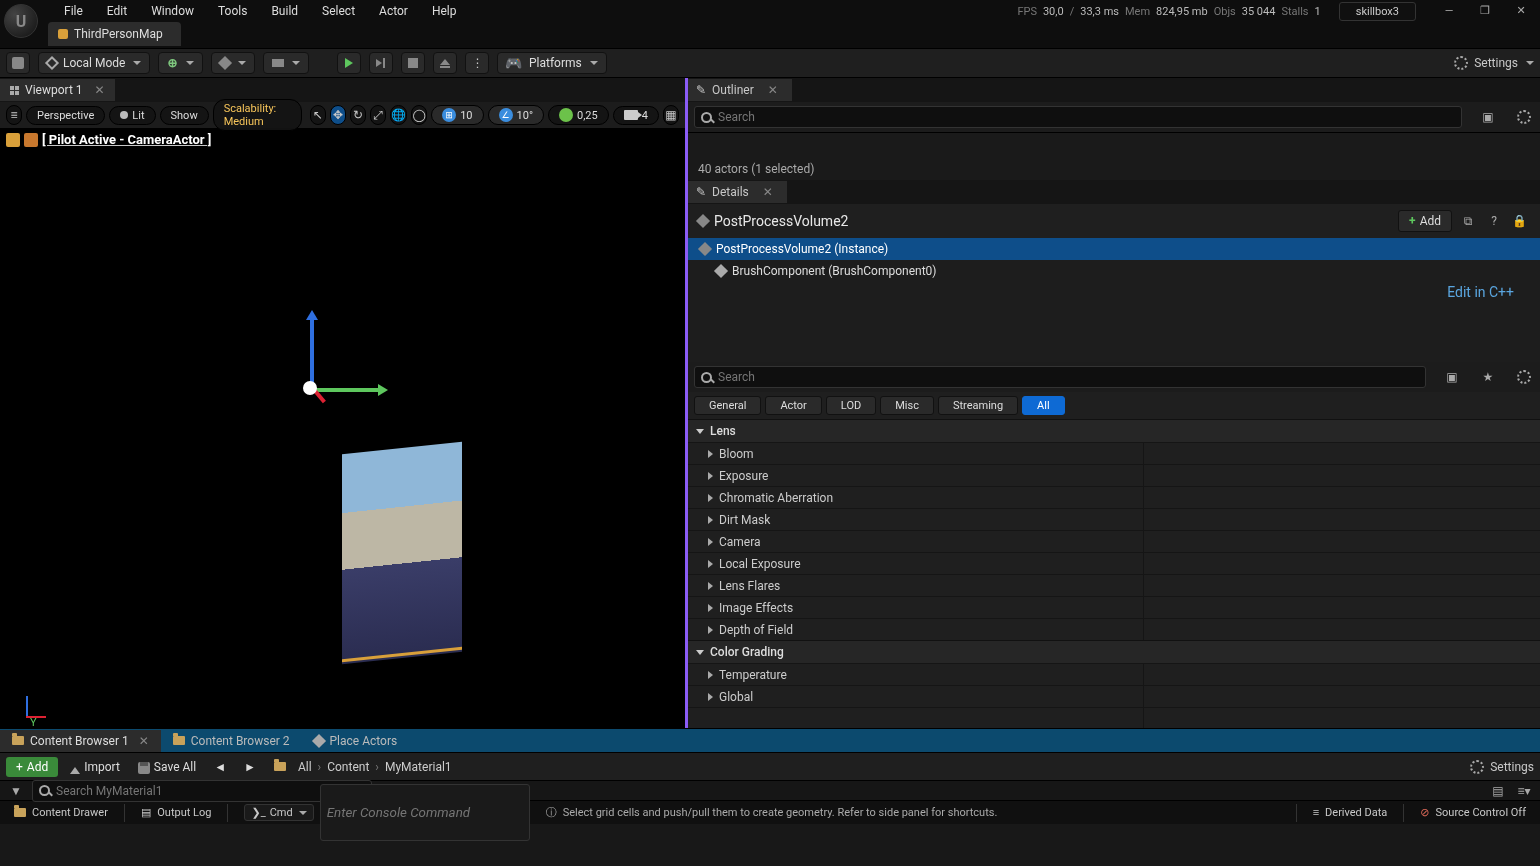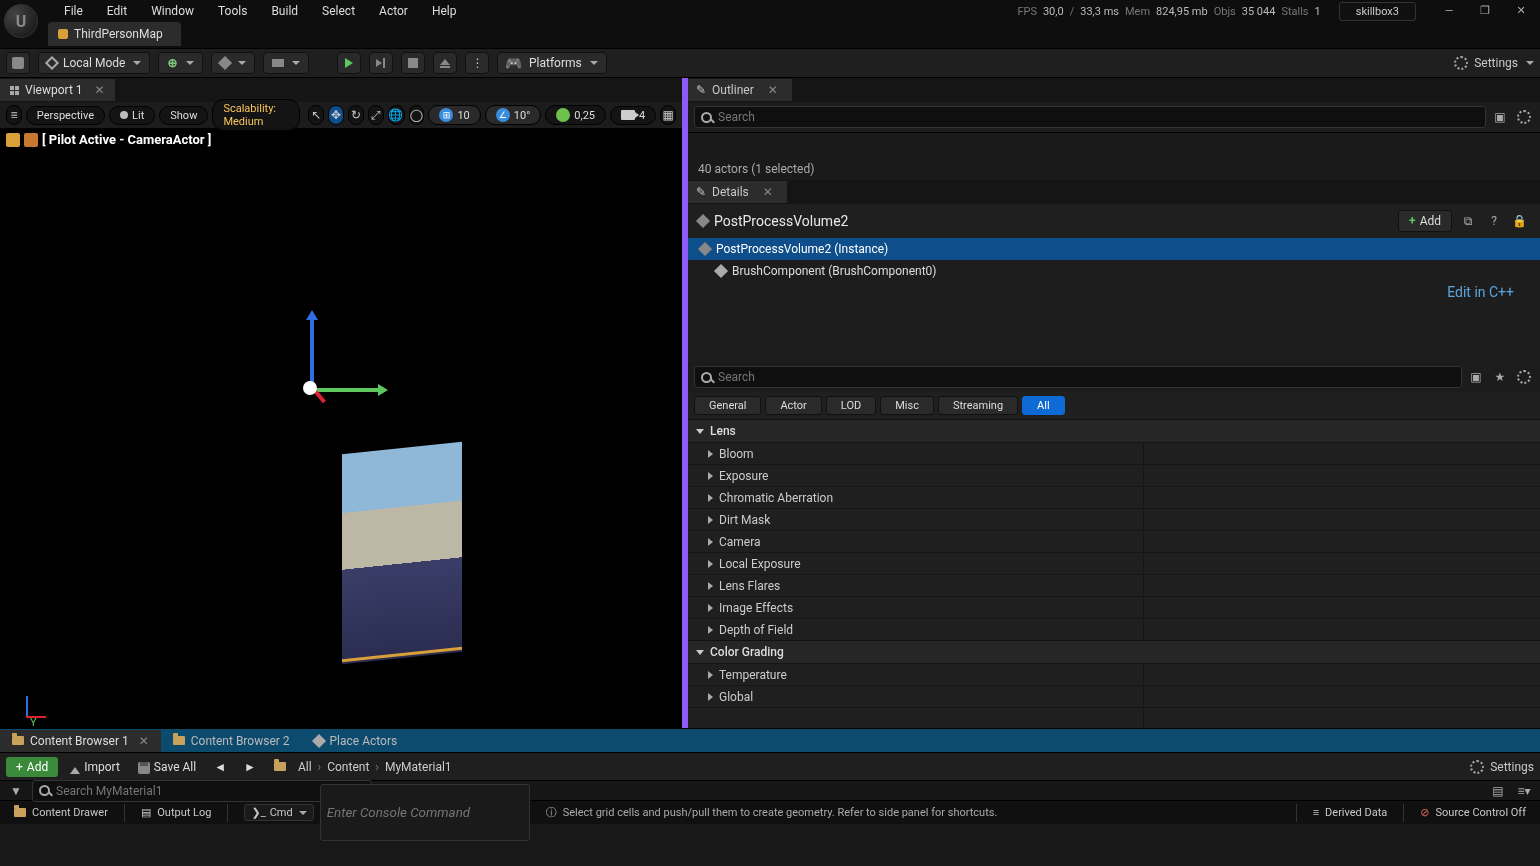--- a/index.html
+++ b/index.html
@@ -29,21 +29,21 @@
 .step-ico .bar{width:2px;height:10px;background:#888;}
 .stop-ico{width:10px;height:10px;background:#888;}
 .eject-ico{display:flex;flex-direction:column;align-items:center;gap:1px;}
 .eject-ico .tri{width:0;height:0;border-bottom:6px solid #888;border-left:5px solid transparent;border-right:5px solid transparent;}
 .eject-ico .bar{width:10px;height:2px;background:#888;}
 .caret{width:0;height:0;border-top:4px solid #aaa;border-left:4px solid transparent;border-right:4px solid transparent; margin-left:2px;}
 .right-tools{margin-left:auto; display:flex; align-items:center; gap:6px;}
 
 
 #middle { display:flex; height:650px; }
-#left-panel { width:688px; background:#1a1a1a; display:flex; flex-direction:column; border-right:6px solid #8b5cf6;}
+#left-panel { width:688px; background:#1a1a1a; display:flex; flex-direction:column; border-right:3px solid #8b5cf6;}
 #right-panel { flex:1; display:flex; flex-direction:column; background:#1f1f1f;}
 
 
 .panel-tabbar{ height:24px; background:#151515; display:flex; align-items:center;}
 .panel-tab{ background:#2c2c2c; padding:4px 10px; display:flex; align-items:center; gap:6px; color:#ddd; }
 .panel-tab .close{color:#888; margin-left:6px;}
 .grid-ico{display:grid;grid-template-columns:4px 4px;grid-template-rows:4px 4px;gap:1px;}
 .grid-ico span{background:#aaa;}
 
 
@@ -52,21 +52,21 @@
 .pill.scal{ color:#f7c55a;}
 .iconpill{ width:22px; height:20px; border-radius:10px; background:rgba(20,20,20,.9); border:1px solid #000; display:flex; align-items:center; justify-content:center;}
 .iconpill.active{ background:#0e4e8a;}
 .pill.blue-badge{ background:#2a2a2a;}
 .pill.blue-badge .circ{ width:14px;height:14px;border-radius:50%;background:#3a8dde; display:flex; align-items:center; justify-content:center; font-size:9px; color:#fff;}
 .pill .circ-green{width:14px;height:14px;border-radius:50%;background:#6cc24a;}
 .pill .cam{width:14px;height:10px;background:#ccc;border-radius:1px;position:relative;}
 .pill .cam:after{content:"";position:absolute;right:-4px;top:2px;border-left:4px solid #ccc;border-top:3px solid transparent;border-bottom:3px solid transparent;}
 
 #vp-canvas{ flex:1; background:#000; position:relative; overflow:hidden;}
-.pilot-bar{ position:absolute; top:4px; left:6px; display:flex; align-items:center; gap:4px; z-index:3;}
+.pilot-bar{ position:absolute; top:4px; left:6px; display:flex; align-items:center; gap:4px; z-index:3;text-decoration:underline;}
 .pilot-bar .chip{ width:14px;height:14px;background:#d9a03a;border-radius:2px;}
 .pilot-bar .chip2{ width:14px;height:14px;background:#c8782e;border-radius:2px;}
 .pilot-bar .txt{ color:#fff; font-weight:bold; font-size:13px;}
 .gizmo{ position:absolute; left:310px; top:260px; }
 .gizmo .z{ position:absolute; width:4px; height:70px; background:#2f6fe0; left:0; top:-70px;}
 .gizmo .z:before{content:"";position:absolute;left:-4px;top:-8px;border-bottom:10px solid #2f6fe0;border-left:6px solid transparent;border-right:6px solid transparent;}
 .gizmo .x{ position:absolute; width:70px; height:4px; background:#5ec75e; left:0; top:0;}
 .gizmo .x:before{content:"";position:absolute;right:-8px;top:-4px;border-left:10px solid #5ec75e;border-top:6px solid transparent;border-bottom:6px solid transparent;}
 .gizmo .y{ position:absolute; width:4px; height:20px; background:#d23; left:0; top:0; transform:rotate(-40deg); transform-origin:top left;}
 .gizmo .org{position:absolute;left:-7px;top:-7px;width:14px;height:14px;background:#fff;border-radius:50%;}
@@ -74,21 +74,21 @@
 .camera-rect:after{content:"";position:absolute;left:0;right:0;bottom:2px;height:3px;background:#d9a03a;}
 .axis-widget{position:absolute;left:20px;bottom:10px;color:#5ec75e;font-size:11px;}
 .axis-widget .zax{position:absolute;width:2px;height:20px;background:#2f6fe0;left:6px;top:-22px;}
 .axis-widget .xax{position:absolute;width:20px;height:2px;background:#d23;left:6px;top:-2px;}
 .axis-widget .yax{position:absolute;left:10px;top:-2px;}
 
 
 .rp-tabbar{ height:24px; background:#151515; display:flex; align-items:center;}
 .rp-tab{ background:#2c2c2c; padding:4px 14px 4px 8px; display:flex; align-items:center; gap:6px;}
 .rp-tab .close{color:#888;margin-left:8px;}
-.search-row{ display:flex; align-items:center; gap:4px; padding:4px 6px; background:#1c1c1c;}
+.search-row{ display:flex; align-items:center; gap:16px; padding:4px 6px; background:#1c1c1c;}
 .search-box{ flex:1; background:#0f0f0f; border:1px solid #333; border-radius:3px; height:22px; display:flex; align-items:center; padding:0 6px; gap:6px;}
 .search-box input{ flex:1; background:transparent; border:none; outline:none; color:#ccc; font-size:12px;}
 .mini-ico{ width:20px; height:20px; display:flex; align-items:center; justify-content:center; color:#aaa; border-radius:3px;}
 .outliner-body{ height:26px; background:#1a1a1a; border-top:1px solid #000;}
 .outliner-status{ padding:4px 10px; color:#aaa; background:#1a1a1a;}
 
 
 .details-header{ padding:6px 10px; display:flex; align-items:center; gap:6px; background:#1f1f1f;}
 .details-header .name{ color:#e8e8e8; font-size:14px;}
 .details-header .sp{flex:1;}

